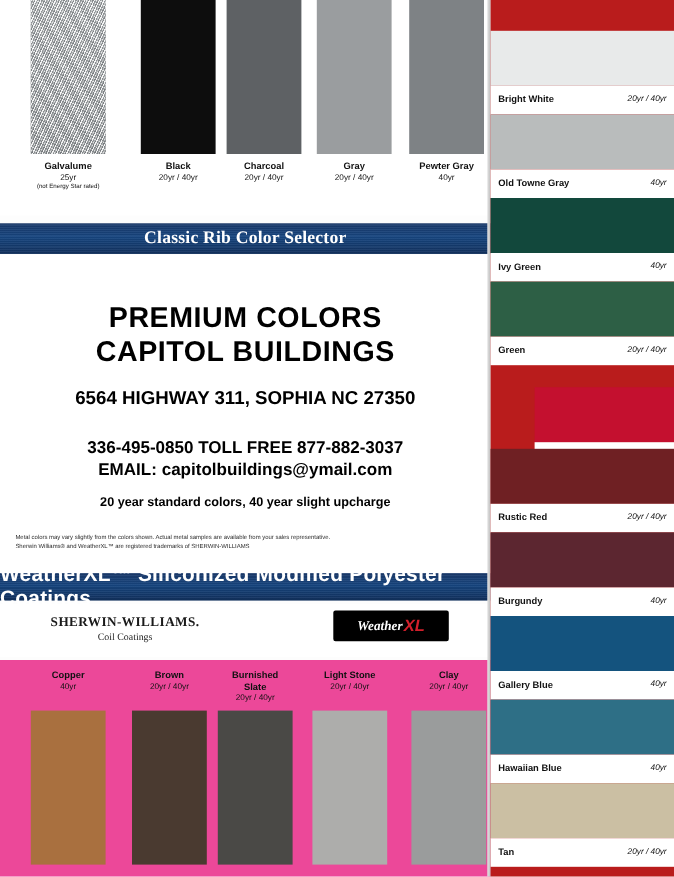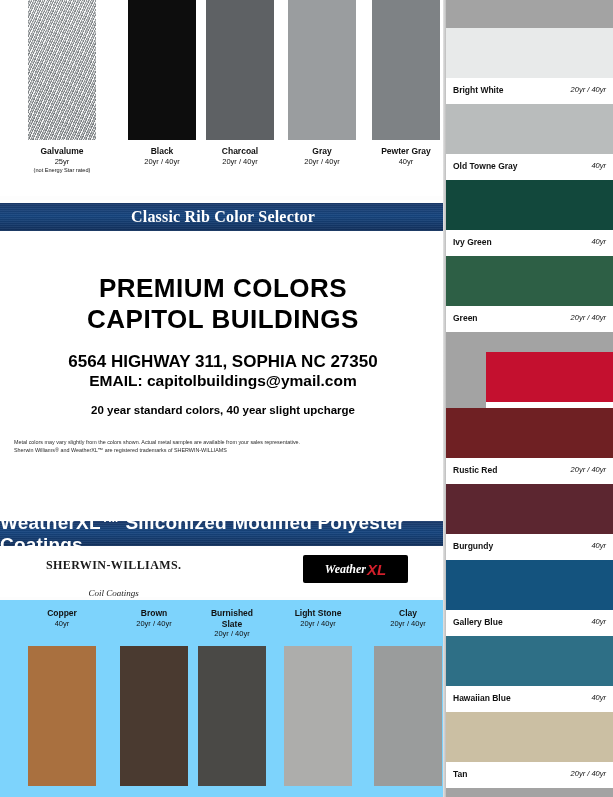--- a/index.html
+++ b/index.html
@@ -49,35 +49,35 @@
   .c-addr{font-size:17px;font-weight:bold;margin-top:18px;}
   .c-phone{font-size:15.5px;font-weight:bold;margin-top:26px;line-height:1.35;}
   .c-email{font-size:15.5px;font-weight:bold;}
   .c-note{font-size:11.5px;font-weight:bold;margin-top:14px;}
   .c-fine{font-size:5.4px;color:#2b2b2b;margin-top:22px;line-height:1.5;text-align:left;padding:0 14px;}
 
   
   .brandrow{position:absolute;left:0;top:549px;width:446px;height:48px;background:#fff;}
   .sw-logo{position:absolute;left:46px;top:9px;text-align:center;}
   .sw-logo .sw1{font-family:"Liberation Serif", serif;font-weight:bold;font-size:12px;letter-spacing:.4px;color:#1a1a1a;}
-  .sw-logo .sw2{font-family:"Liberation Serif", serif;font-style:italic;font-size:9px;color:#222;margin-top:15px;}
+  .sw-logo .sw2{font-family:"Liberation Serif", serif;font-size:9px;color:#222;margin-top:1px;}
   .wxl{position:absolute;left:303px;top:6px;width:105px;height:28px;background:#000;border-radius:2px;
        display:flex;align-items:center;justify-content:center;}
   .wxl .w1{color:#fff;font-family:"Liberation Serif", serif;font-weight:bold;font-style:italic;font-size:12px;}
   .wxl .w2{color:#d21f2b;font-weight:bold;font-size:15px;font-style:italic;margin-left:1px;}
 
   
-  .bot-row{position:absolute;left:0;top:600px;width:446px;height:197px;background:#7dd3fc;}
+  .bot-row{position:absolute;left:0;top:600px;width:446px;height:197px;background:#ec4899;}
   .bot-cap{position:absolute;width:96px;text-align:center;font-size:8px;color:#111;line-height:1.25;top:0;}
   .bot-cap .nm{font-weight:bold;font-size:8.5px;display:block;}
   .bot-cap .yr{display:block;font-size:7.5px;}
   .bot-sw{position:absolute;width:68px;height:140px;}
 
   
-  .right{position:absolute;left:446px;top:0;width:167px;height:797px;background:#a3a3a3;}
+  .right{position:absolute;left:446px;top:0;width:167px;height:797px;background:#b91c1c;}
   .r-item{position:absolute;left:0;width:167px;}
   .r-sw{width:167px;}
   .r-lbl{height:26px;position:relative;background:#fff;border-bottom:0;}
   .r-lbl .nm{position:absolute;left:7px;top:7px;font-size:8.5px;font-weight:bold;color:#111;}
   .r-lbl .yr{position:absolute;right:7px;top:7px;font-size:7.5px;color:#111;font-style:italic;}
 
   .edge{position:absolute;left:443px;top:0;width:3px;height:797px;background:linear-gradient(90deg,#e3e3e3,#bdbdbd);}
 </style>
 </head>
 <body>
@@ -116,20 +116,21 @@
   <div class="banner b1">
     <span>Classic Rib Color Selector</span>
   </div>
 
   <div class="center">
     <div class="c-title">
       <div>PREMIUM COLORS</div>
       <div>CAPITOL BUILDINGS</div>
     </div>
     <div class="c-addr">6564 HIGHWAY 311, SOPHIA NC 27350</div>
+    <div class="c-phone">336-495-0850 TOLL FREE 877-882-3037</div>
     <div class="c-email">EMAIL: capitolbuildings@ymail.com</div>
     <div class="c-note">20 year standard colors, 40 year slight upcharge</div>
     <div class="c-fine">
       <div>Metal colors may vary slightly from the colors shown.  Actual metal samples are available from your sales representative.</div>
       <div>Sherwin Williams® and WeatherXL™ are registered trademarks of SHERWIN-WILLIAMS</div>
     </div>
   </div>
 
   <div class="banner b2">
     <span>WeatherXL™ Siliconized Modified Polyester Coatings</span>

